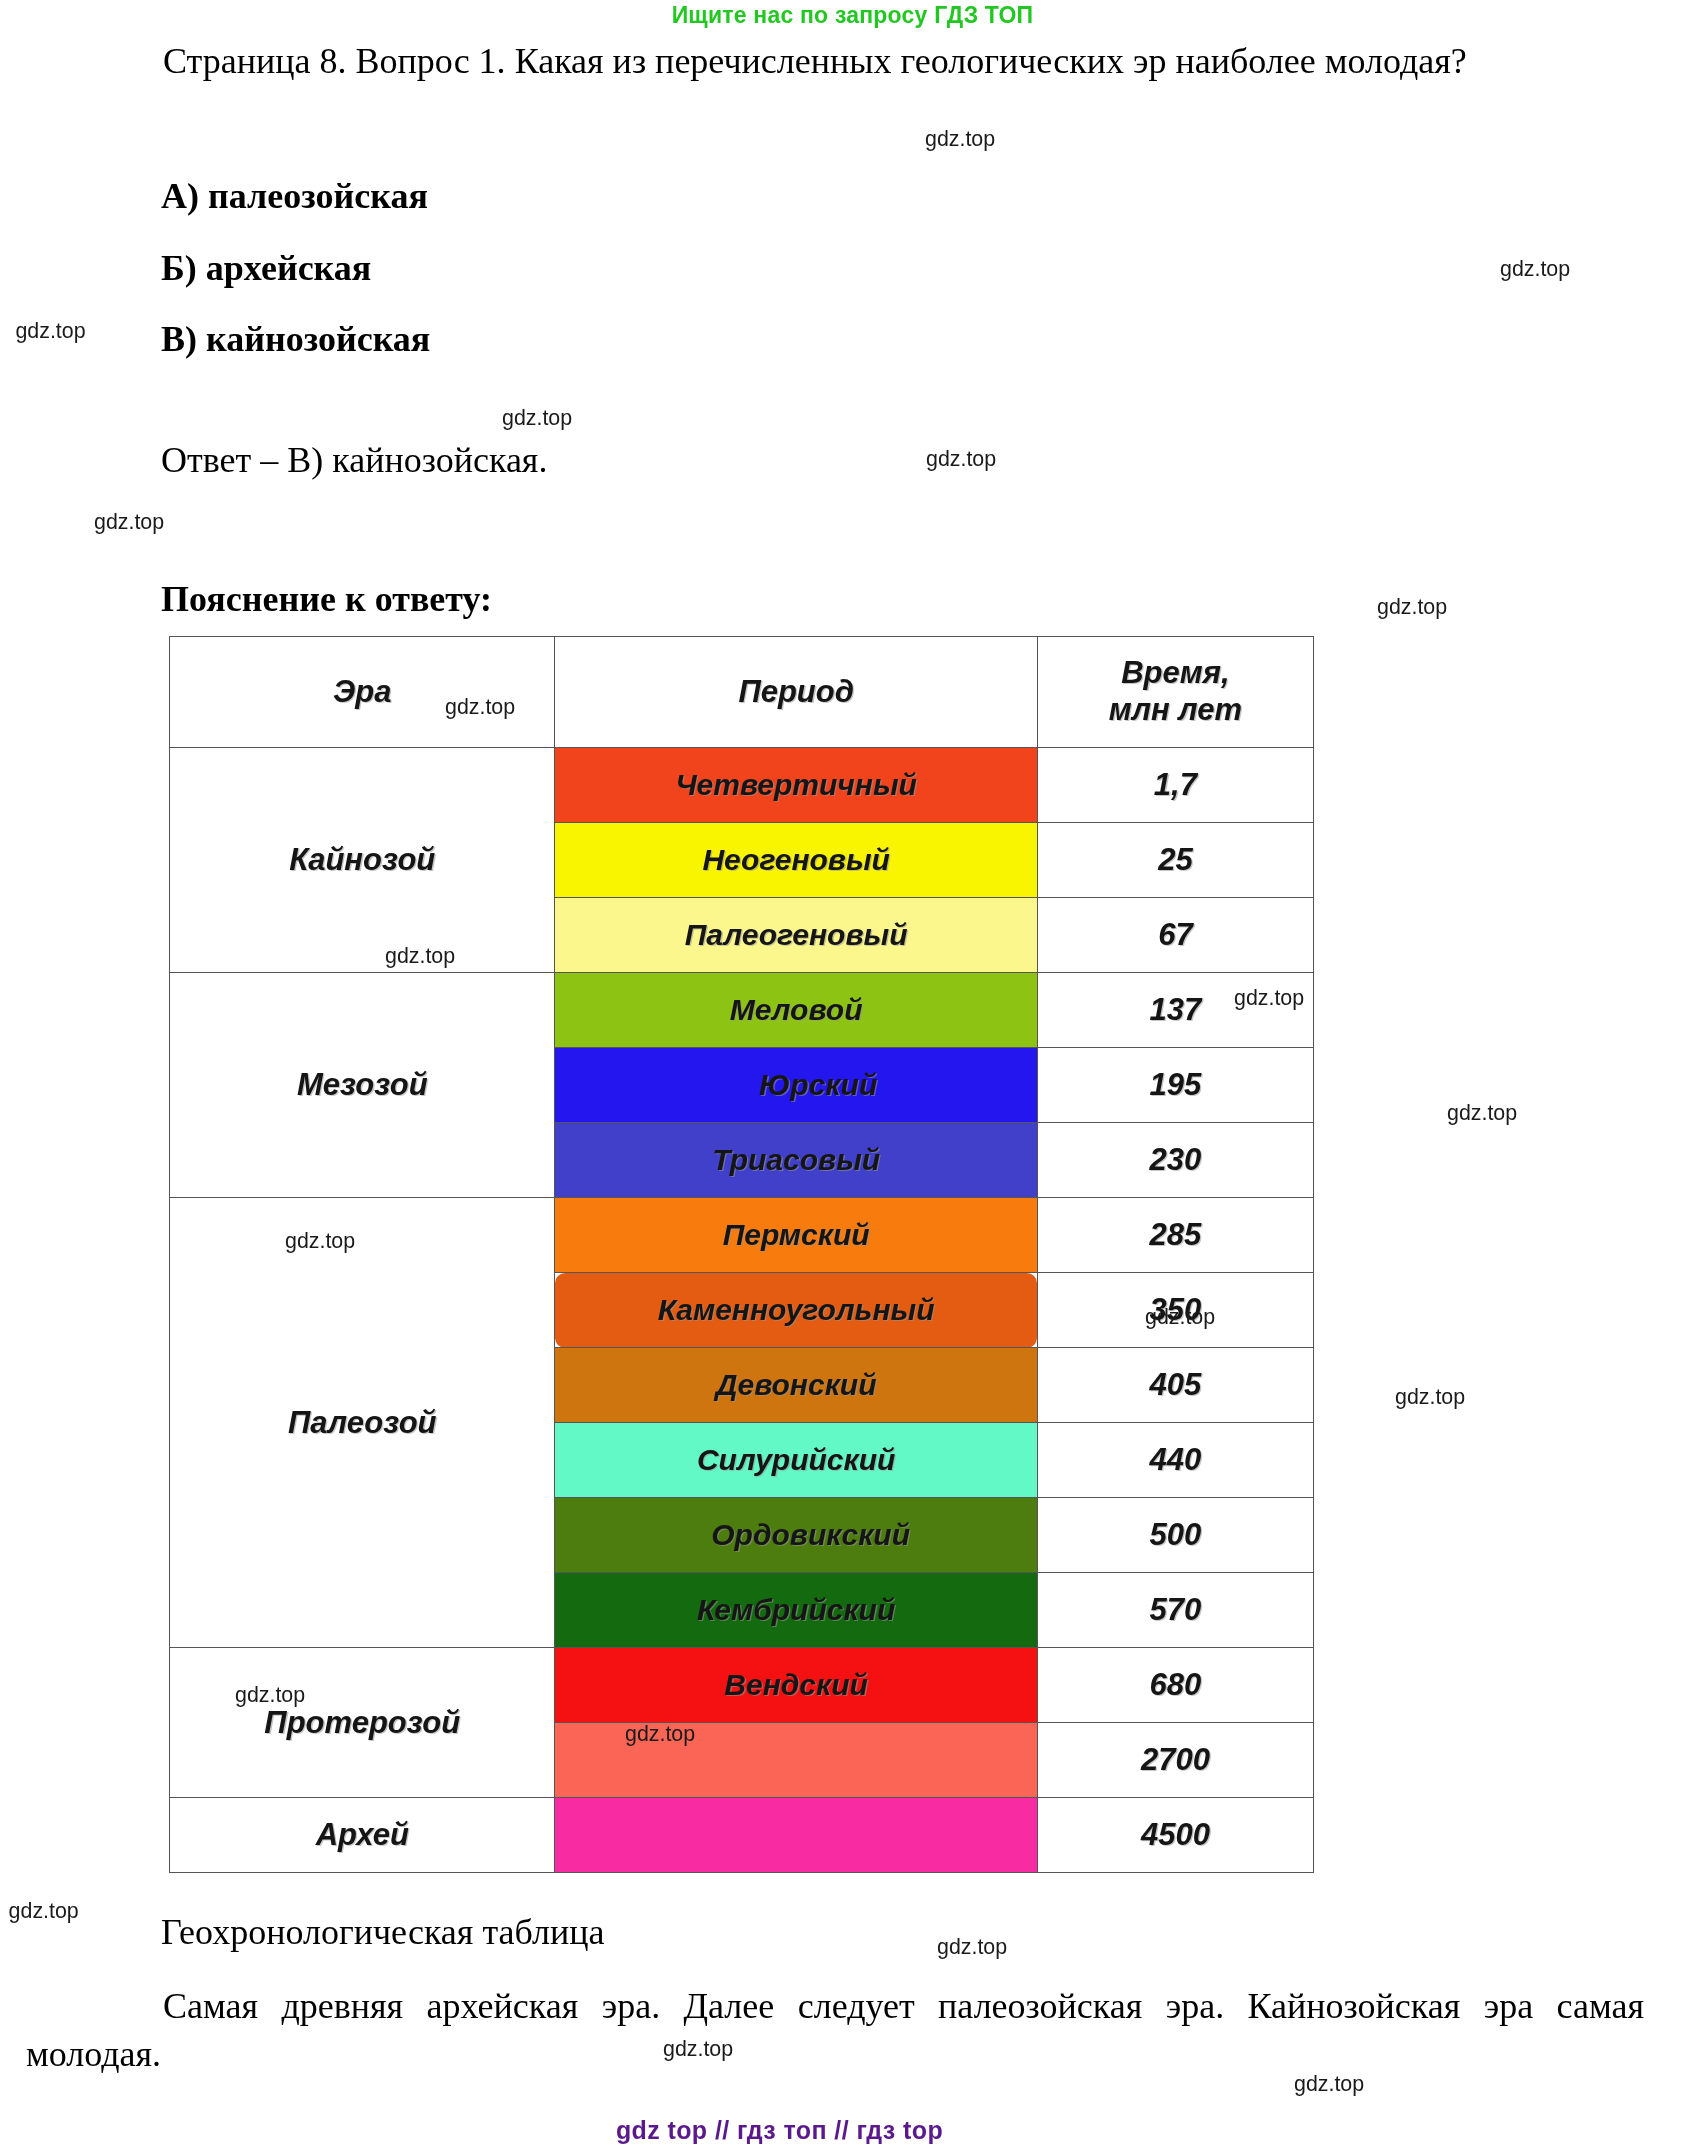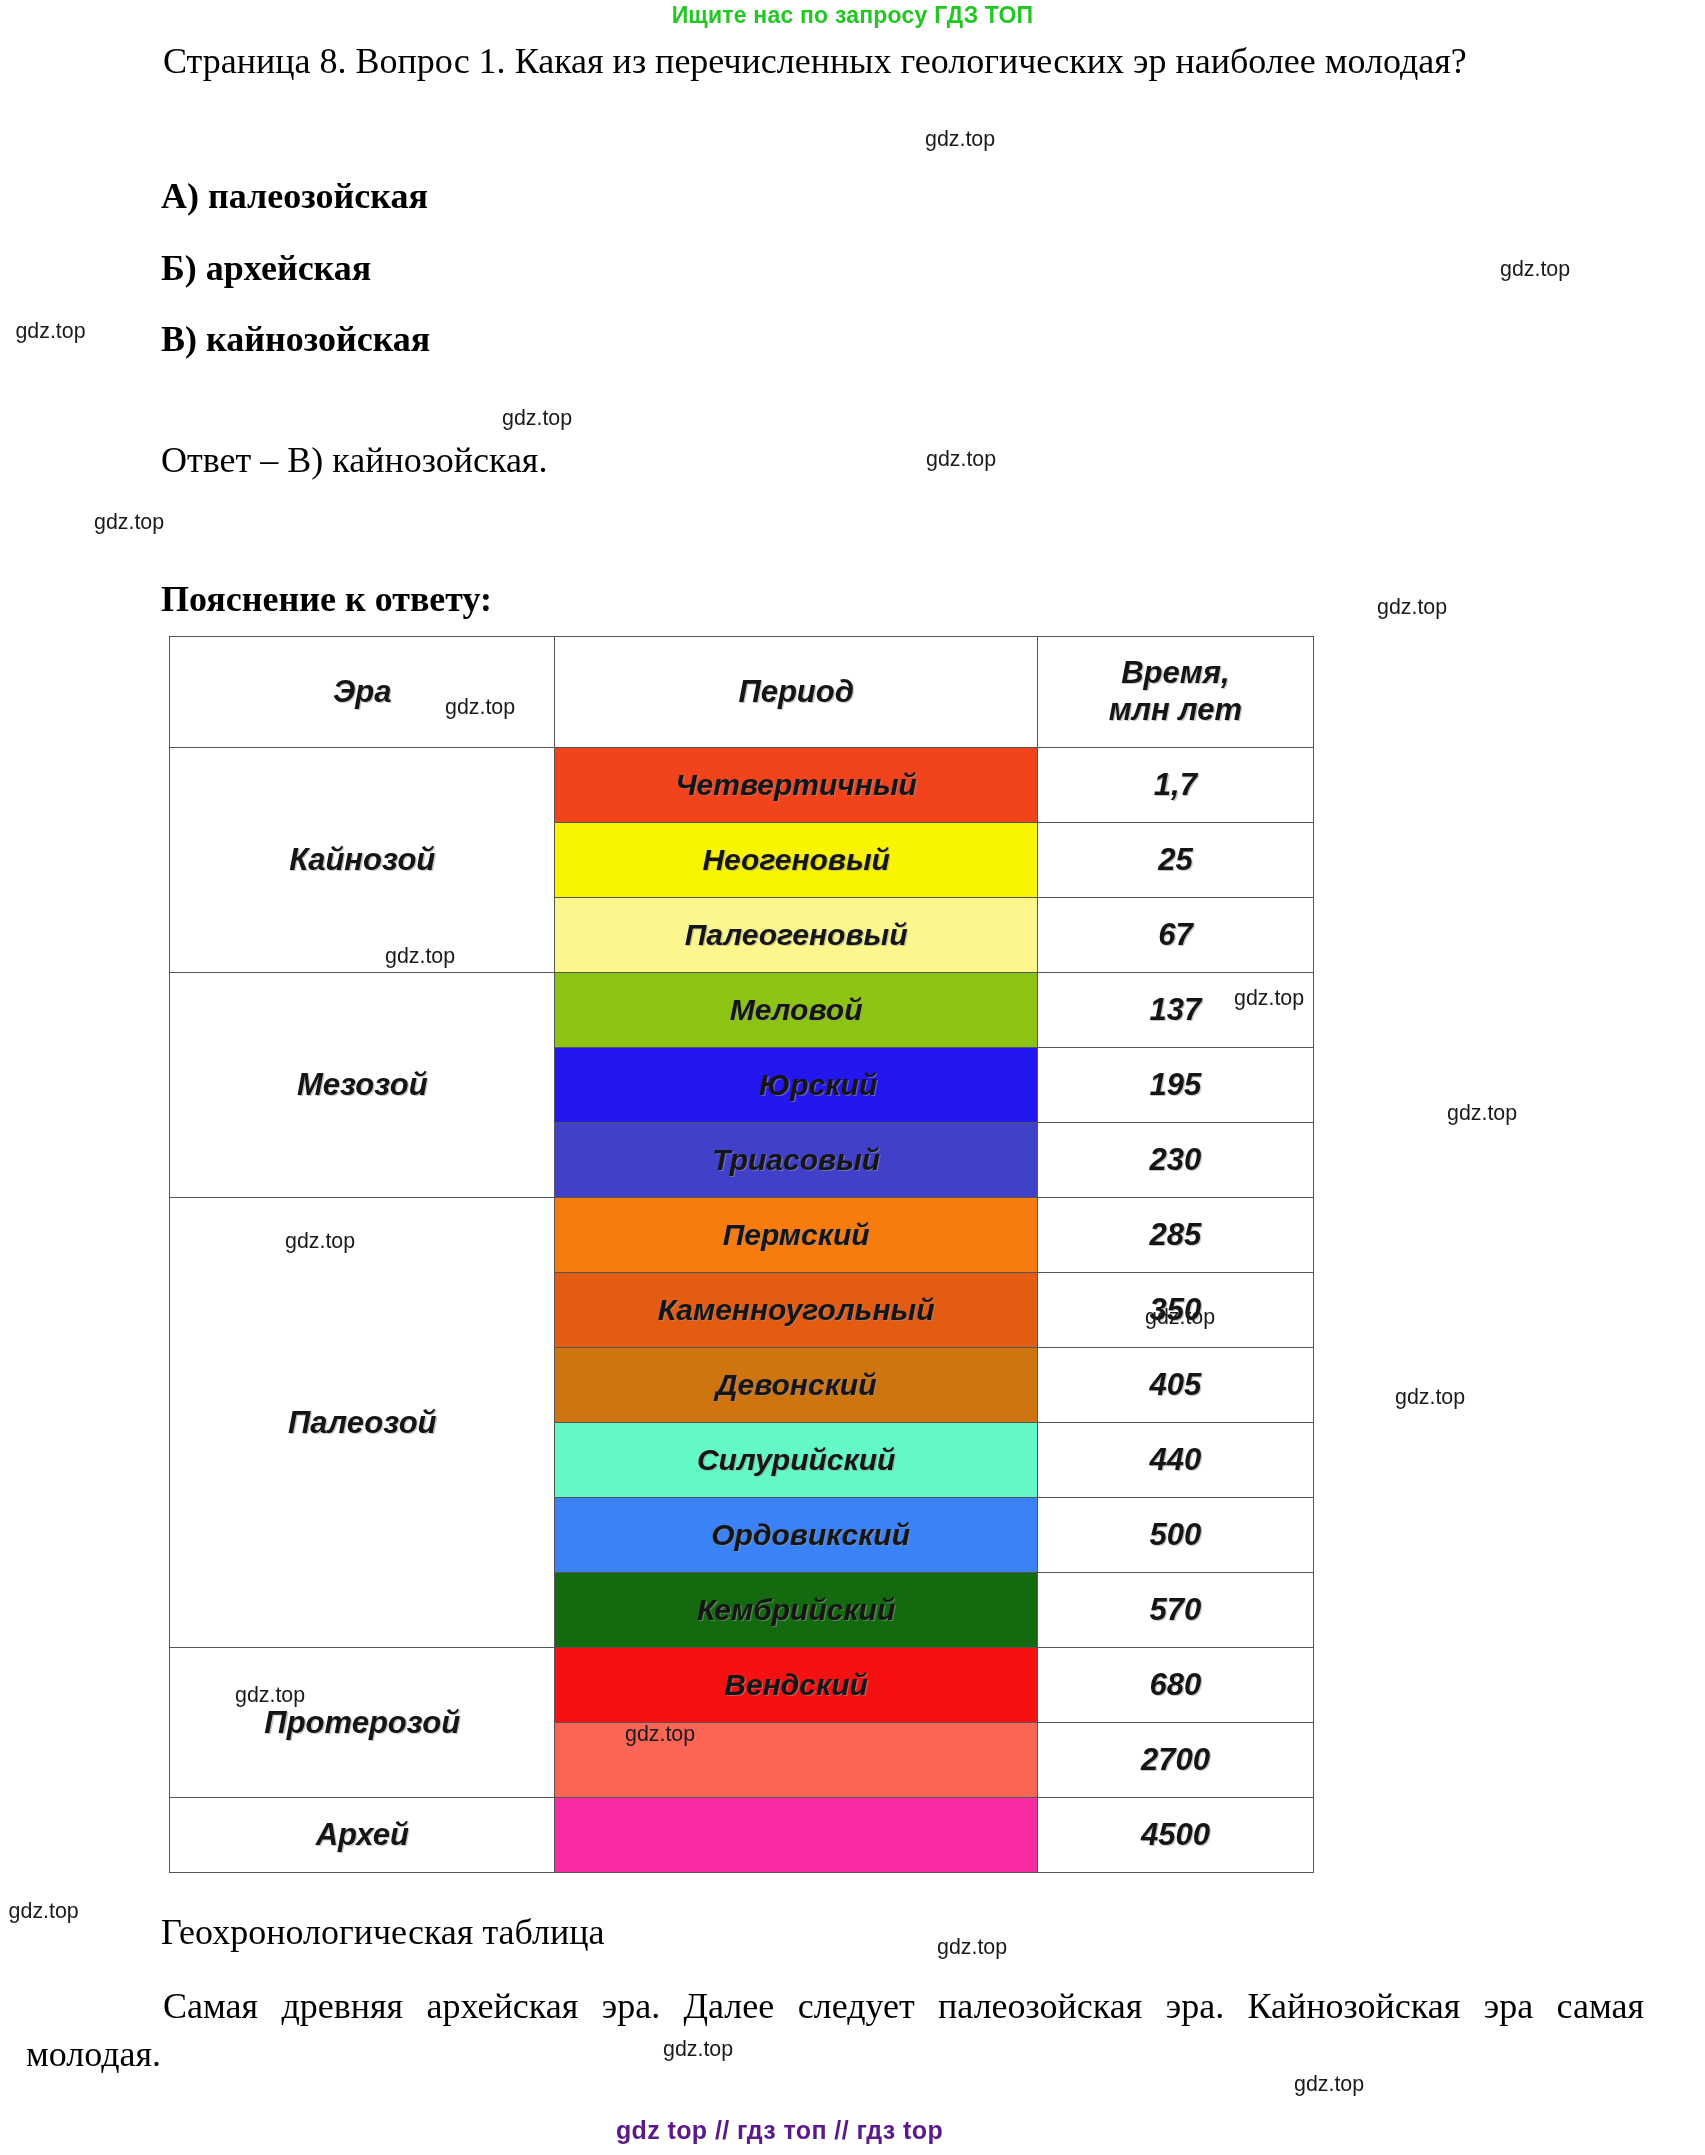--- a/index.html
+++ b/index.html
@@ -209,33 +209,33 @@
       <tr class="rowcell">
         <td class="periodcell" style="background: rgb(64, 64, 203);">Триасовый</td>
         <td class="timecell">230</td>
       </tr>
       <tr class="rowcell">
         <td class="eracell" rowspan="6">Палеозой</td>
         <td class="periodcell" style="background: rgb(248, 123, 13);">Пермский</td>
         <td class="timecell">285</td>
       </tr>
       <tr class="rowcell">
-        <td class="periodcell" style="background: rgb(227, 92, 18);">Каменноугольный</td>
+        <td class="periodcell" style="background: rgb(227, 92, 18); border-radius: 10px;">Каменноугольный</td>
         <td class="timecell">350</td>
       </tr>
       <tr class="rowcell">
         <td class="periodcell" style="background: rgb(207, 117, 16);">Девонский</td>
         <td class="timecell">405</td>
       </tr>
       <tr class="rowcell">
         <td class="periodcell" style="background: rgb(98, 249, 199);">Силурийский</td>
         <td class="timecell">440</td>
       </tr>
       <tr class="rowcell">
-        <td class="periodcell" style="background: #3b82f6; padding-left: 29px;">Ордовикский</td>
+        <td class="periodcell" style="background: #4d7c0f; padding-left: 29px;">Ордовикский</td>
         <td class="timecell">500</td>
       </tr>
       <tr class="rowcell">
         <td class="periodcell" style="background: rgb(20, 107, 15);">Кембрийский</td>
         <td class="timecell">570</td>
       </tr>
       <tr class="rowcell">
         <td class="eracell" rowspan="2">Протерозой</td>
         <td class="periodcell" style="background: rgb(245, 17, 17);">Вендский</td>
         <td class="timecell">680</td>

